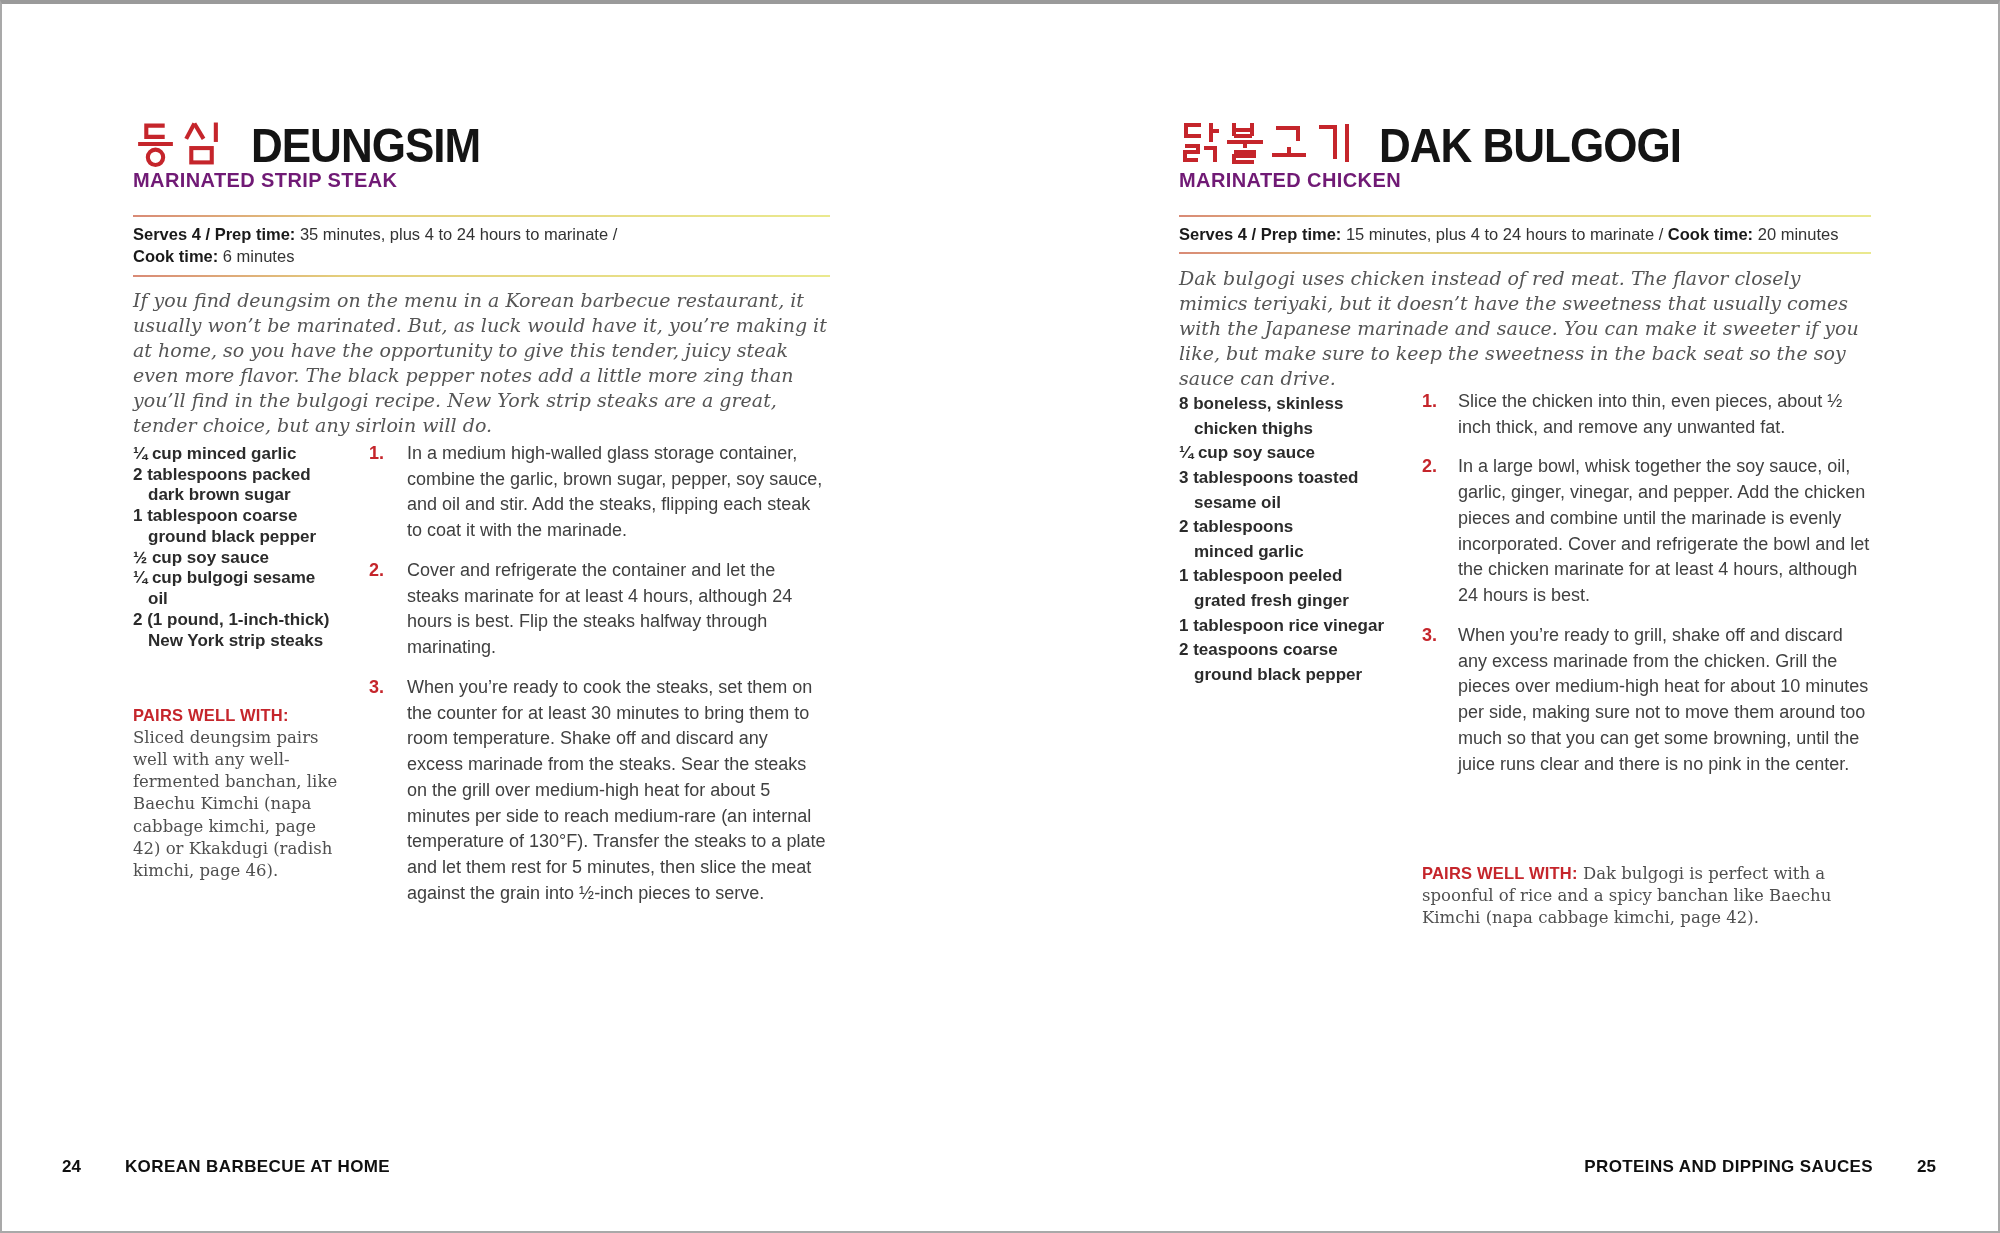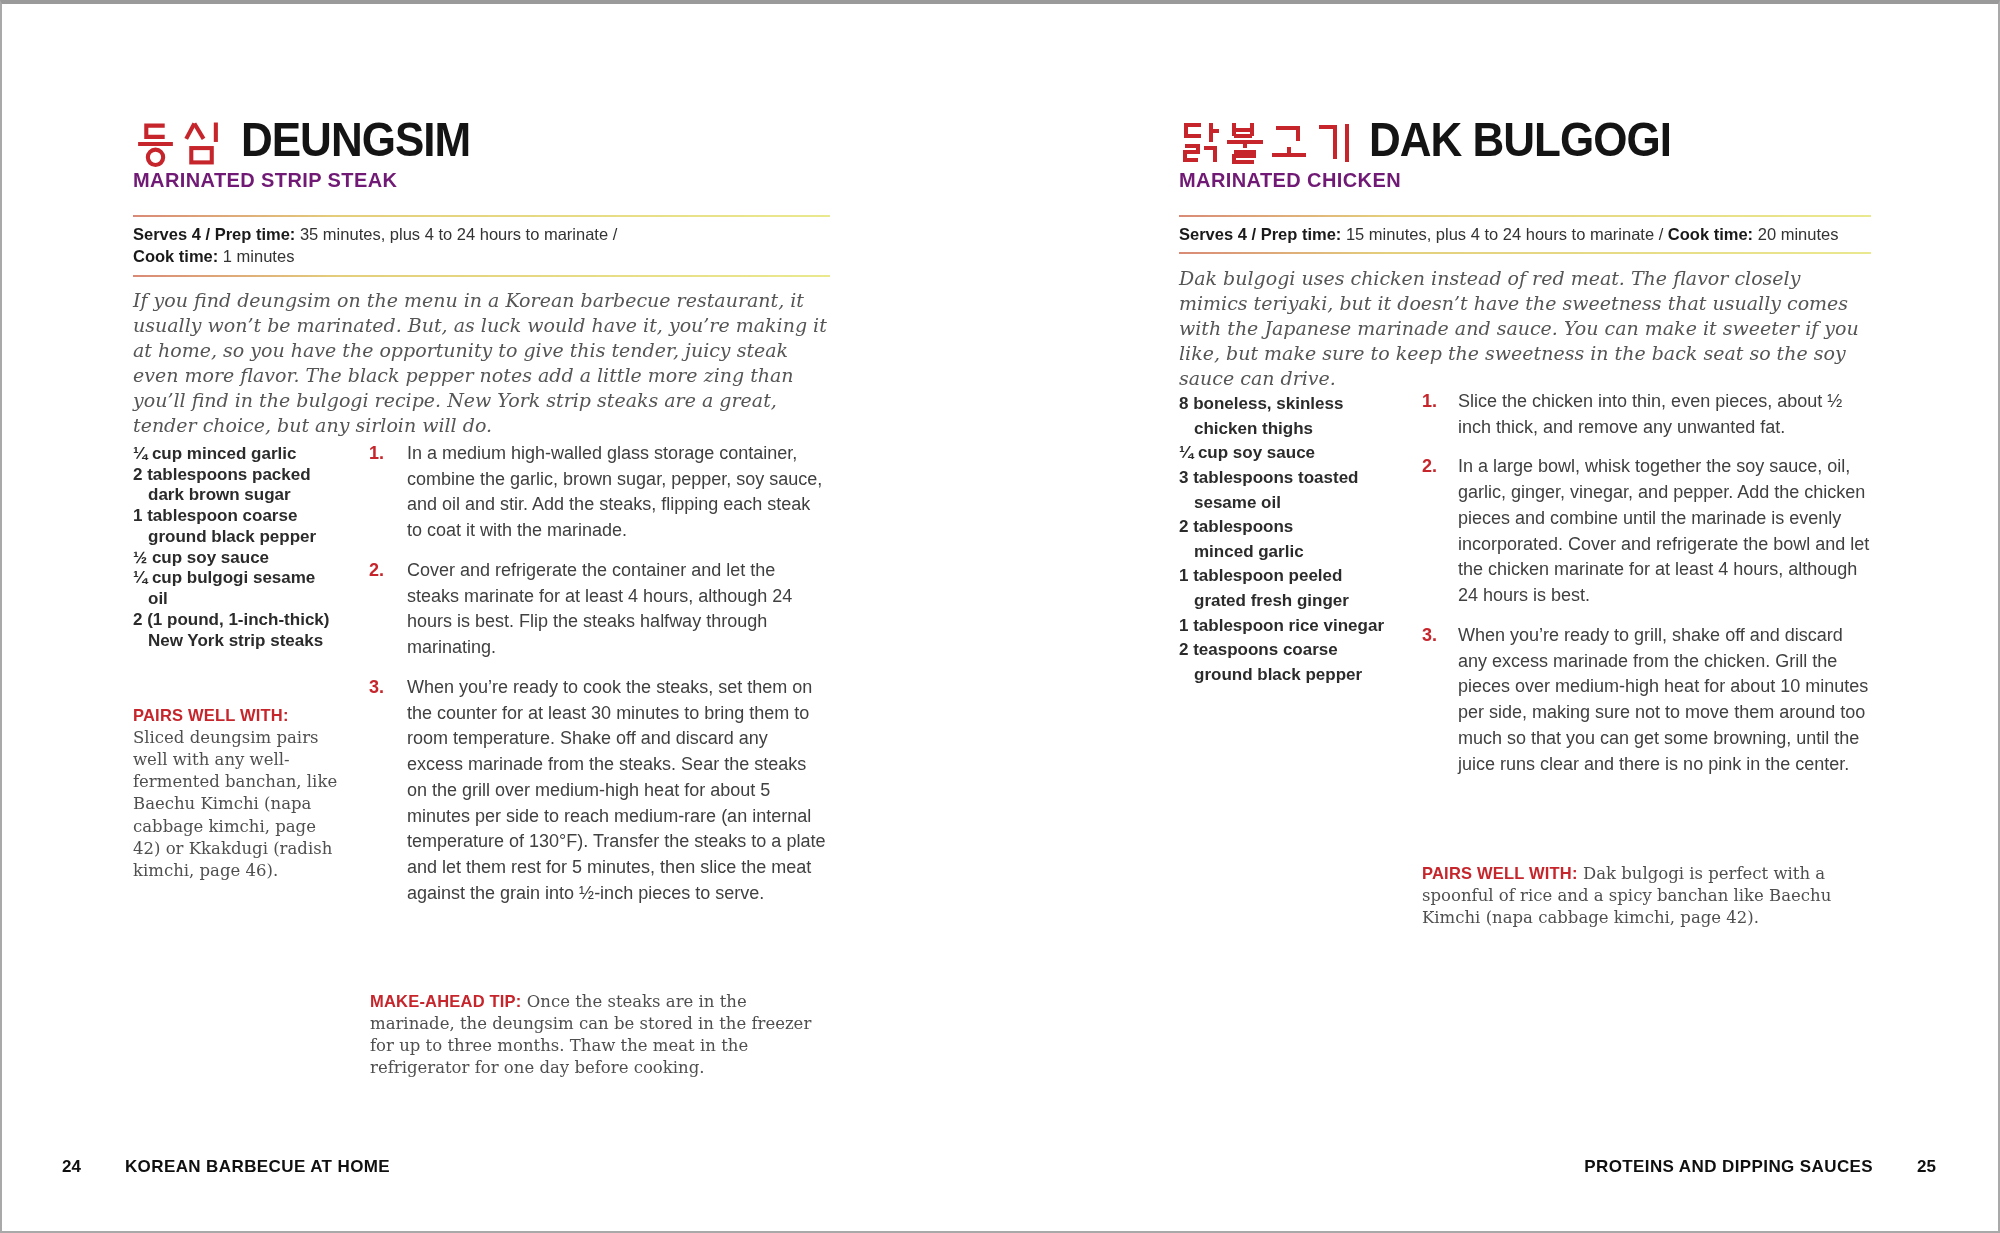--- a/index.html
+++ b/index.html
@@ -6,21 +6,21 @@
   body{
     width:2000px;height:1233px;position:relative;background:#ffffff;
     border:2px solid #a9a9a9;border-top:4px solid #9a9a9a;box-sizing:border-box;
     font-family:"Liberation Sans",sans-serif;color:#3d3d3d;overflow:hidden;
   }
   .page{position:absolute;top:0;height:100%;}
   .page.left{left:131px;width:697px;}
   .page.right{left:1177px;width:692px;}
 
   .title-block{position:absolute;top:116px;left:0;right:0;}
-  .title-row{display:flex;gap:18px;}
+  .title-row{display:flex;align-items:flex-end;gap:28px;}
   .korean-svg{flex:0 0 auto;display:block;margin-bottom:2px;}
   .recipe-title{
     font-size:44px;font-weight:800;letter-spacing:-1px;color:#141414;
     margin:0;line-height:1;transform:scaleY(1.08);transform-origin:bottom left;
   }
   .recipe-subtitle{
     font-size:20px;font-weight:700;letter-spacing:0.4px;color:#701a75;
     margin:0 0 0 0;line-height:1;
   }
 
@@ -88,21 +88,21 @@
       </svg>
       <h1 class="recipe-title">DEUNGSIM</h1>
     </div>
     <h2 class="recipe-subtitle">MARINATED STRIP STEAK</h2>
   </div>
 
   <div class="meta-block">
     <div class="rule"></div>
     <p class="meta-text">
       <span><span class="b">Serves 4 / Prep time:</span><span> 35 minutes, plus 4 to 24 hours to marinate /</span></span><br>
-      <span><span class="b">Cook time:</span><span> 1 minutes</span></span>
+      <span><span class="b">Cook time:</span><span> 6 minutes</span></span>
     </p>
     <div class="rule"></div>
   </div>
 
   <p class="intro">If you find deungsim on the menu in a Korean barbecue restaurant, it usually won’t be marinated. But, as luck would have it, you’re making it at home, so you have the opportunity to give this tender, juicy steak even more flavor. The black pepper notes add a little more zing than you’ll find in the bulgogi recipe. New York strip steaks are a great, tender choice, but any sirloin will do.</p>
 
   <ul class="ingredients">
 
   <li>¼ cup minced garlic</li>
       <li>2 tablespoons packed
@@ -131,24 +131,20 @@
         <span class="step-num">2.</span>
         <span class="step-text">Cover and refrigerate the container and let the steaks marinate for at least 4 hours, although 24 hours is best. Flip the steaks halfway through marinating.</span>
       </li>
 
       <li>
         <span class="step-num">3.</span>
         <span class="step-text">When you’re ready to cook the steaks, set them on the counter for at least 30 minutes to bring them to room temperature. Shake off and discard any excess marinade from the steaks. Sear the steaks on the grill over medium-high heat for about 5 minutes per side to reach medium-rare (an internal temperature of 130°F). Transfer the steaks to a plate and let them rest for 5 minutes, then slice the meat against the grain into ½-inch pieces to serve.</span>
       </li>
     </ol>
 
-  <p class="note tip">
-    <span class="nlabel">MAKE-AHEAD TIP:</span>
-    <span>Once the steaks are in the marinade, the deungsim can be stored in the freezer for up to three months. Thaw the meat in the refrigerator for one day before cooking.</span>
-  </p>
 </section>
 
 <section class="page right">
   <div class="title-block">
     <div class="title-row">
       <svg class="korean-svg" width="172" height="48" viewBox="0 0 172 46" role="img" aria-label="닭불고기">
 
         <g class="kstroke">
           <path d="M22,4 H7 V15 H22"></path>
           <path d="M32,2 V21"></path>

